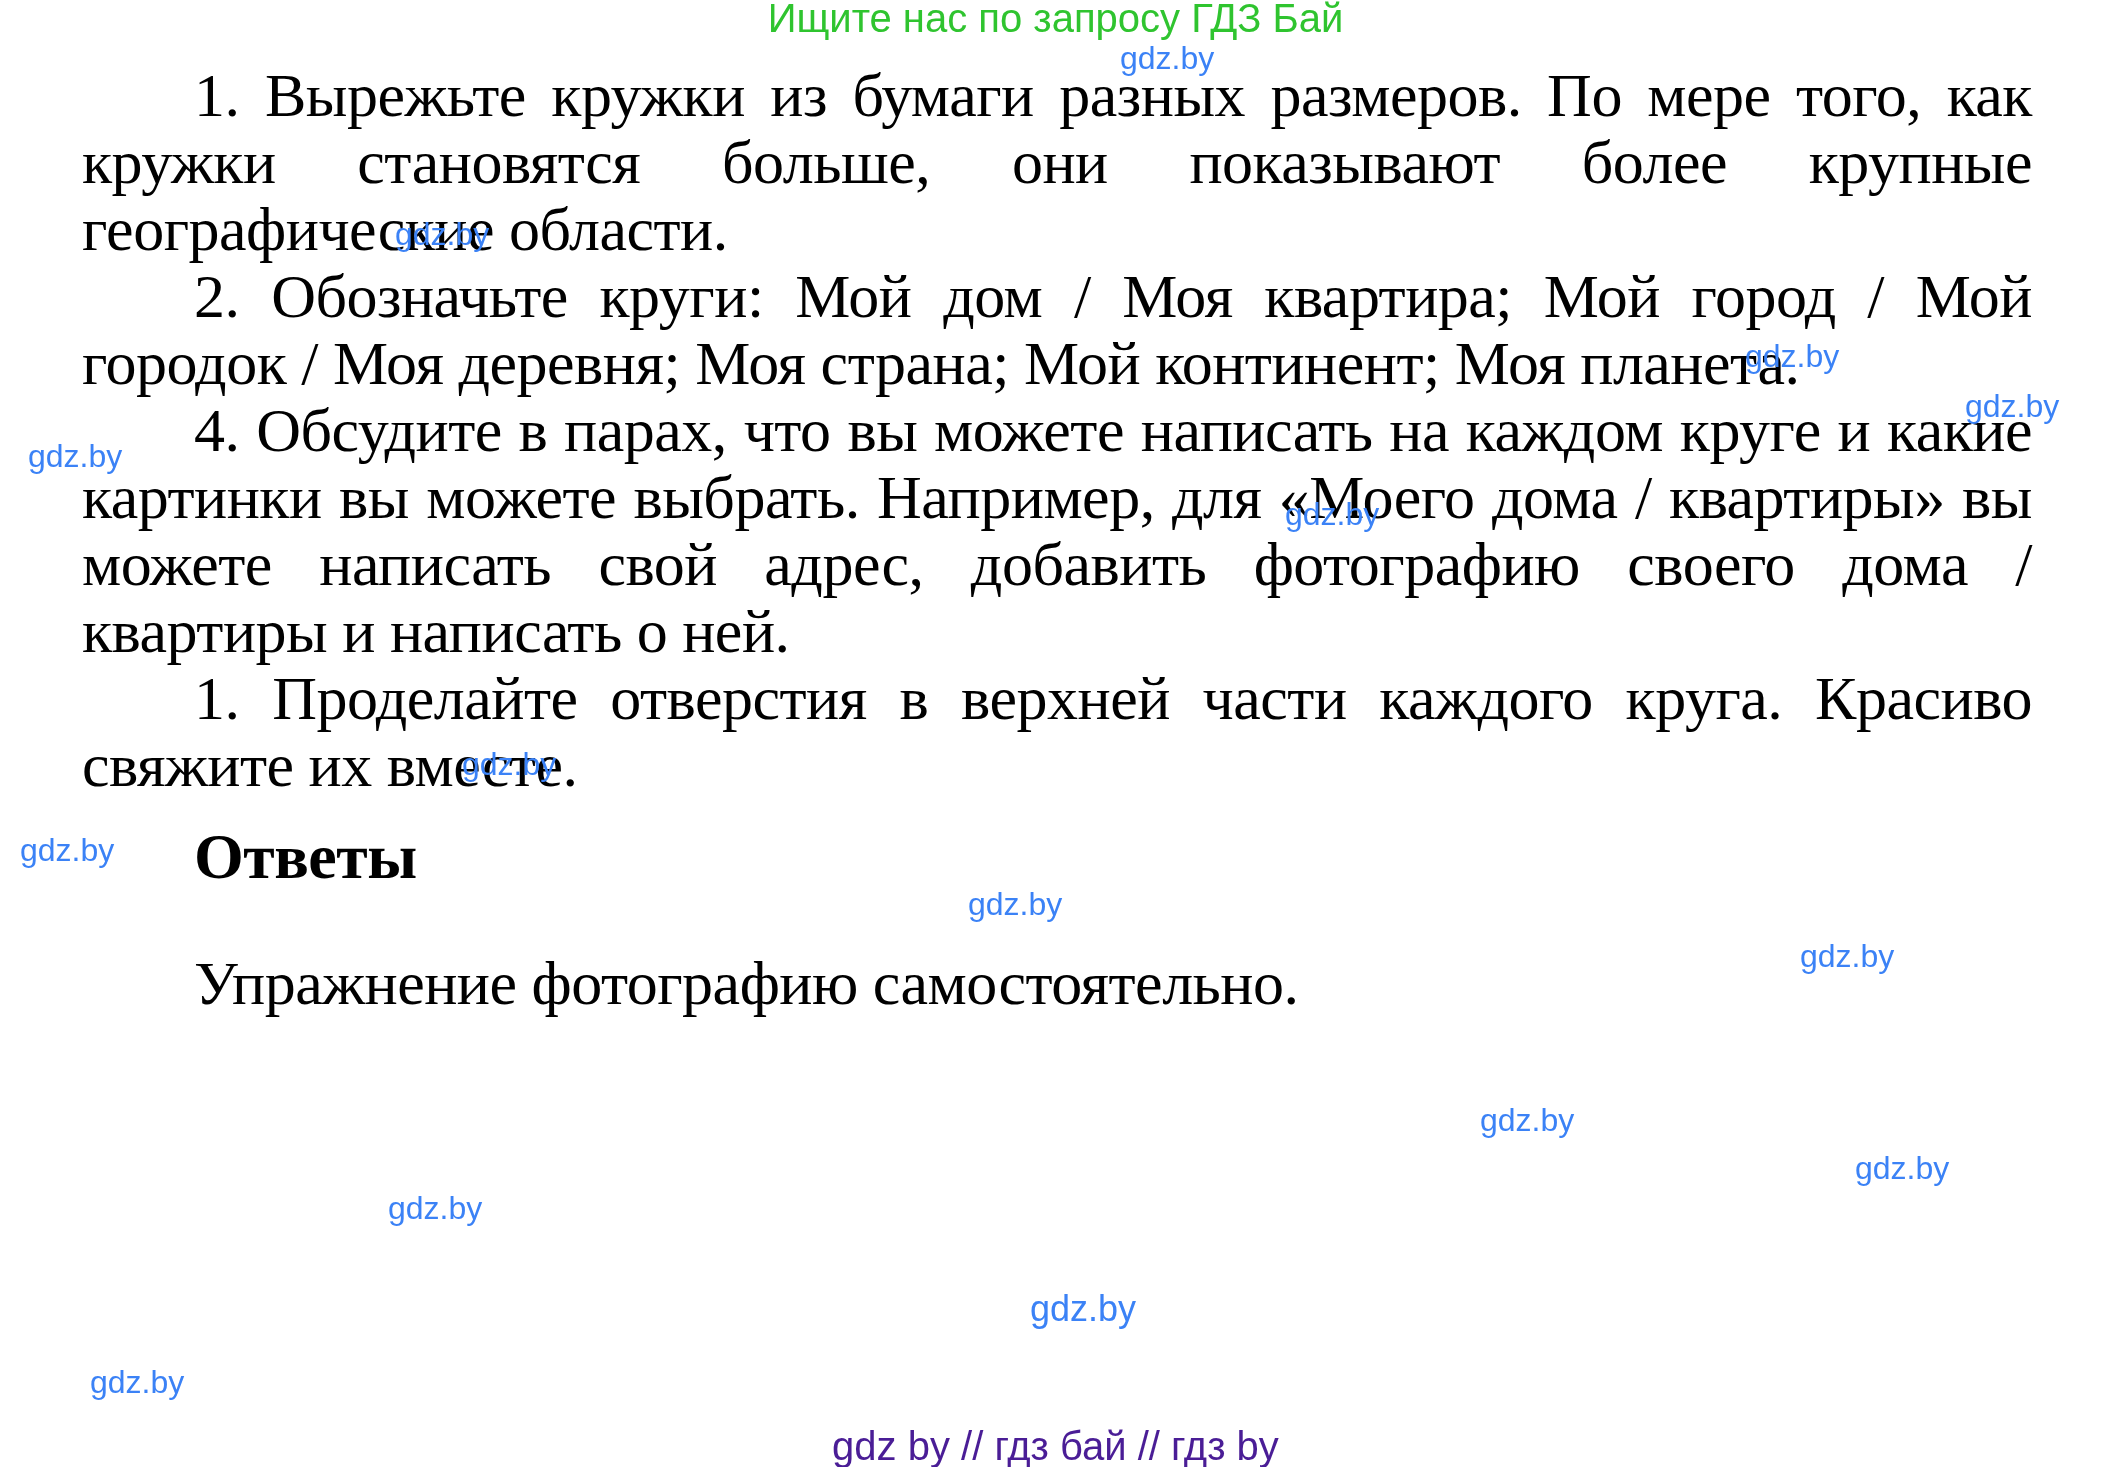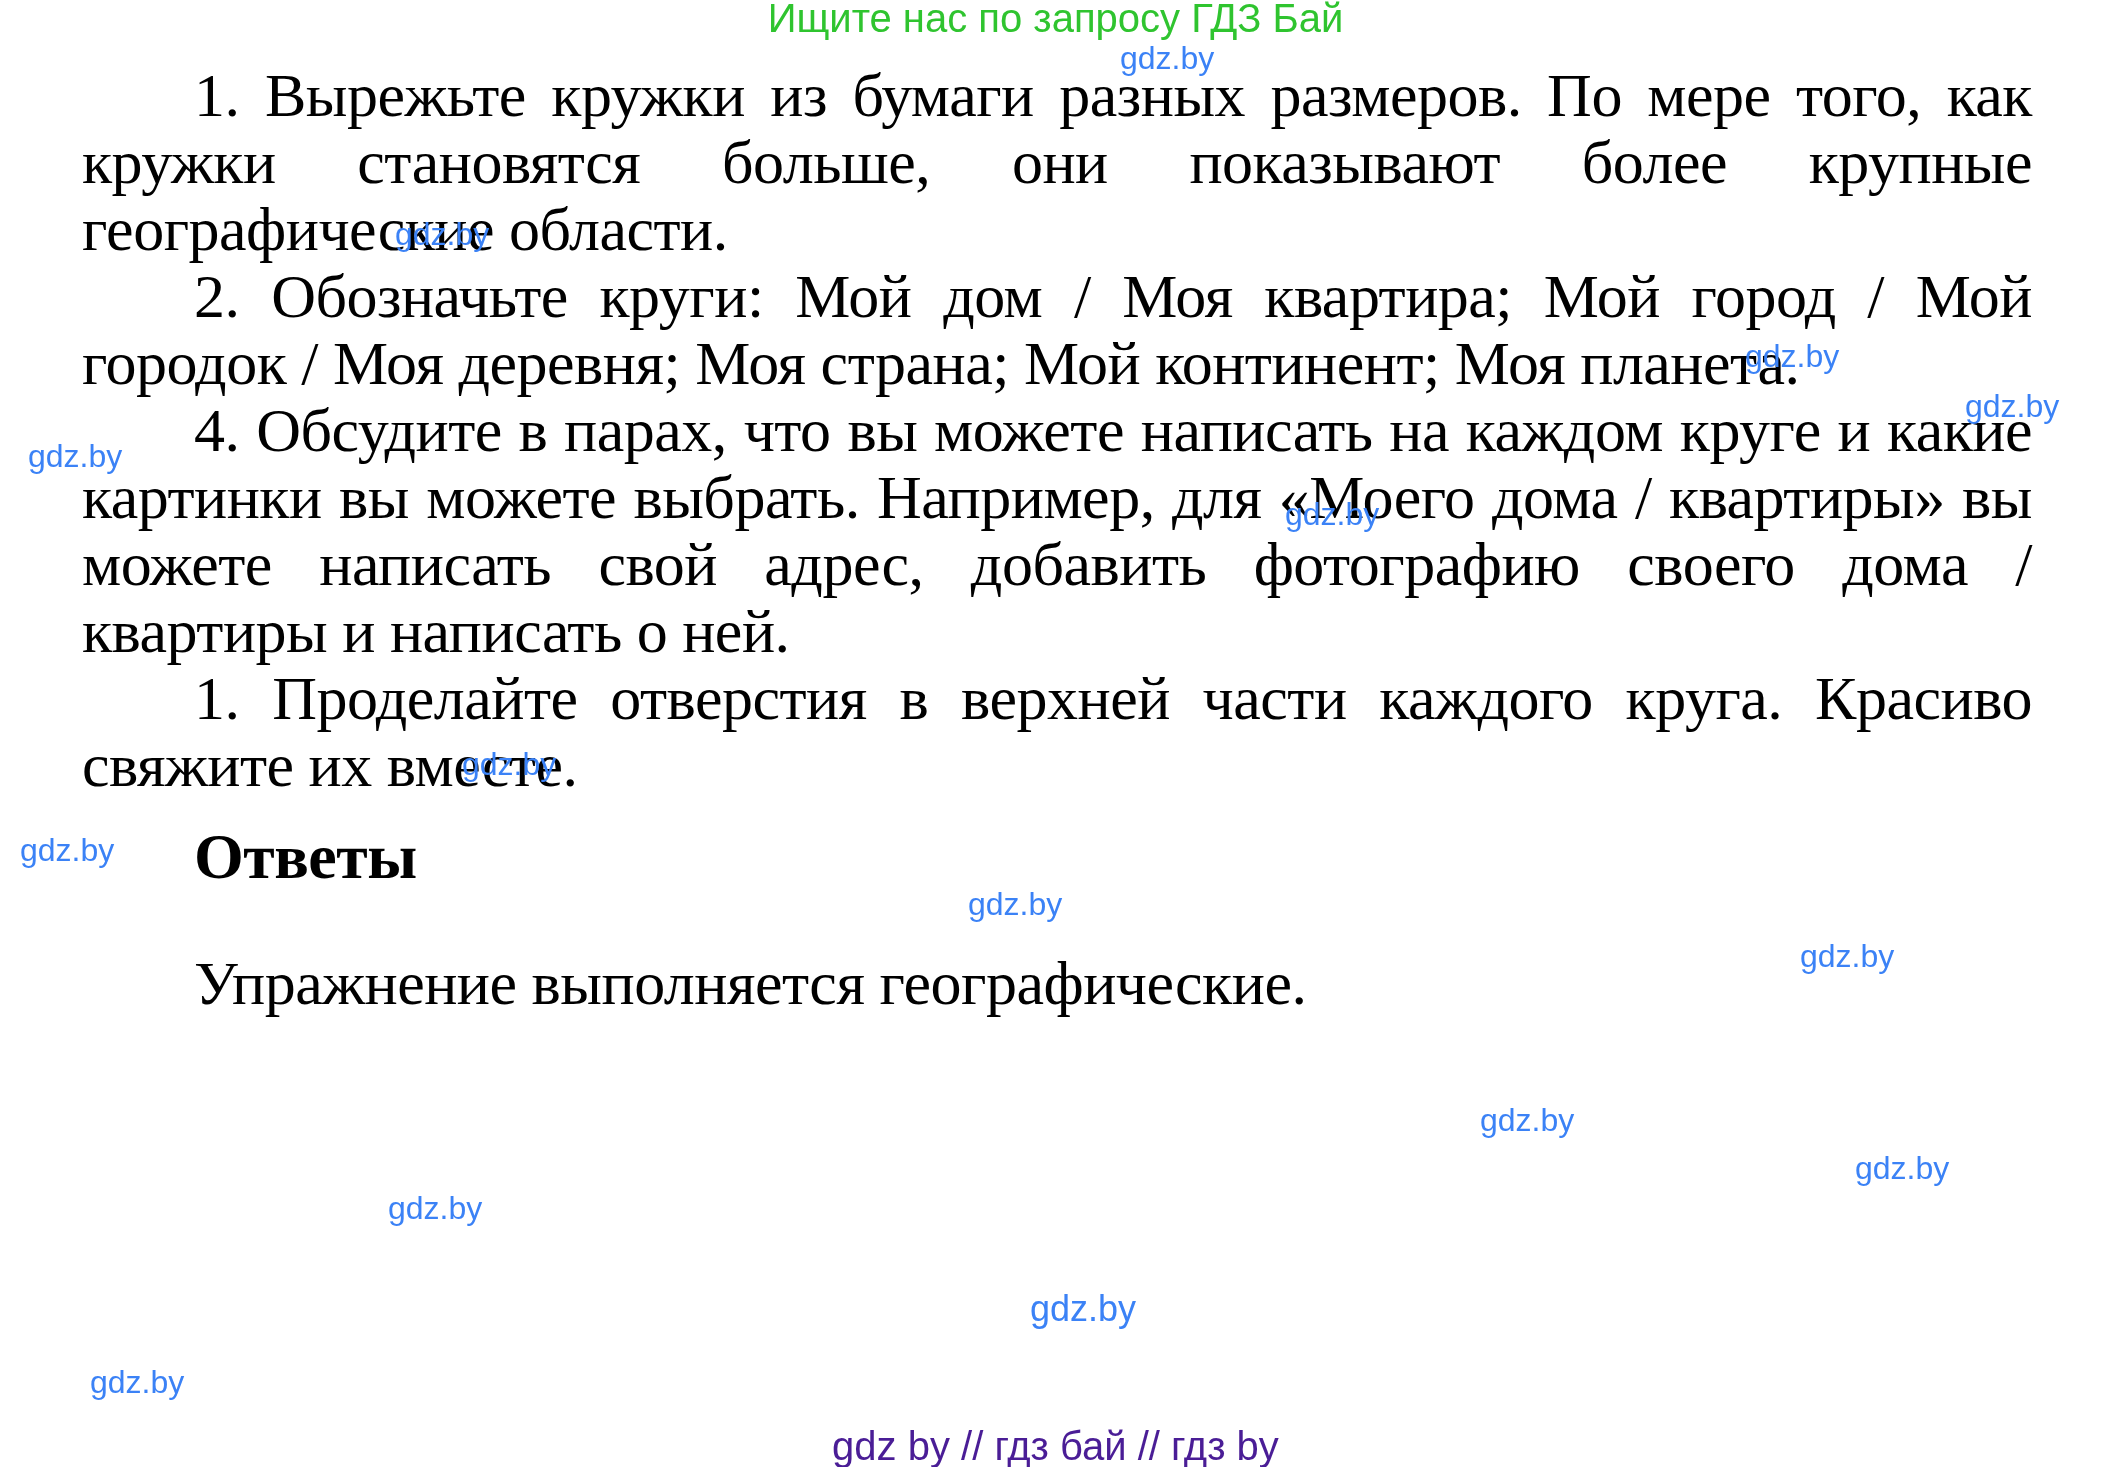--- a/index.html
+++ b/index.html
@@ -62,21 +62,21 @@
 <body>
 
 <div class="promo">Ищите нас по запросу ГДЗ Бай</div>
 
 <div class="doc">
   <p>1. Вырежьте кружки из бумаги разных размеров. По мере того, как кружки становятся больше, они показывают более крупные географические области.</p>
   <p>2. Обозначьте круги: Мой дом / Моя квартира; Мой город / Мой городок / Моя деревня; Моя страна; Мой континент; Моя планета.</p>
   <p>4. Обсудите в парах, что вы можете написать на каждом круге и какие картинки вы можете выбрать. Например, для «Моего дома / квартиры» вы можете написать свой адрес, добавить фотографию своего дома / квартиры и написать о ней.</p>
   <p>1. Проделайте отверстия в верхней части каждого круга. Красиво свяжите их вместе.</p>
   <div class="answers-heading">Ответы</div>
-  <div class="answers-text">Упражнение выполняется географические.</div>
+  <div class="answers-text">Упражнение фотографию самостоятельно.</div>
 </div>
 
 <span class="wm" style="left:1120px; top:40px;">gdz.by</span>
 <span class="wm" style="left:395px;  top:216px;">gdz.by</span>
 <span class="wm" style="left:1745px; top:338px;">gdz.by</span>
 <span class="wm" style="left:1965px; top:388px;">gdz.by</span>
 <span class="wm" style="left:28px;   top:438px;">gdz.by</span>
 <span class="wm" style="left:1285px; top:496px;">gdz.by</span>
 <span class="wm" style="left:462px;  top:746px;">gdz.by</span>
 <span class="wm" style="left:20px;   top:832px;">gdz.by</span>

